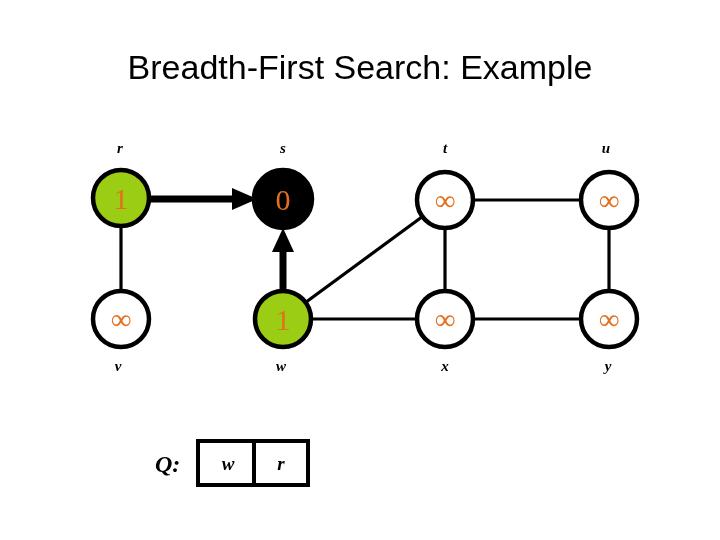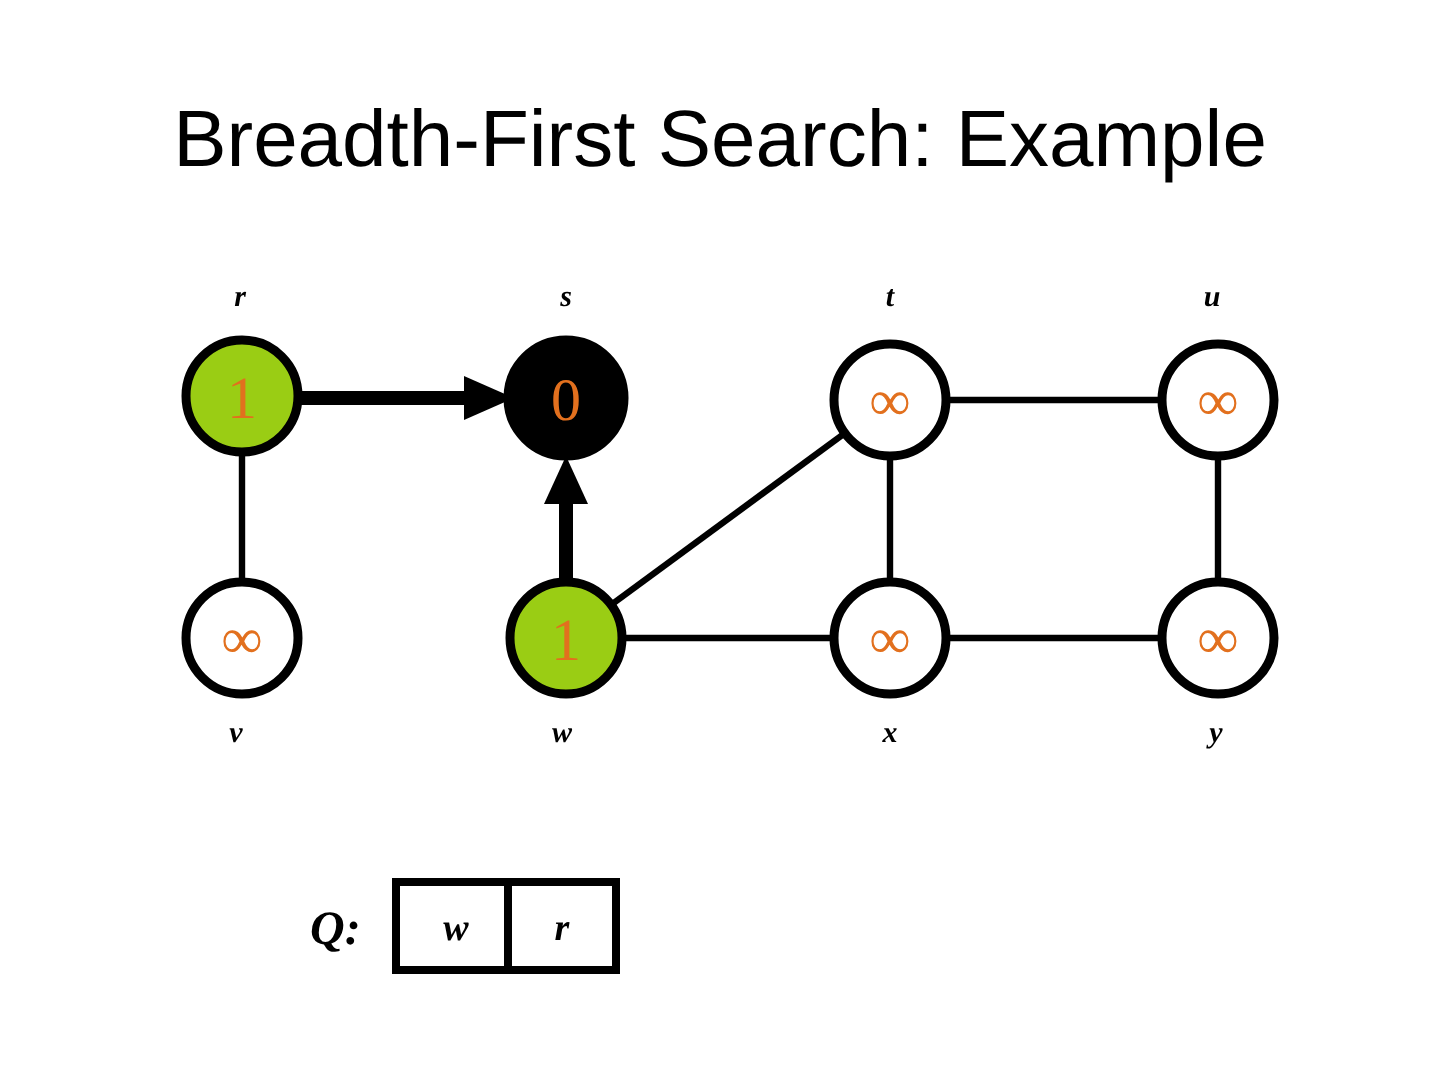--- a/index.html
+++ b/index.html
@@ -15,21 +15,21 @@
     overflow: hidden;
     font-family: "Liberation Sans", sans-serif;
   }
   #title {
     position: absolute;
     left: 0;
     top: 48px;
     width: 720px;
     text-align: center;
     font-family: "Liberation Sans", sans-serif;
-    font-size: 40px;
+    font-size: 34px;
     font-weight: 400;
     color: #000000;
     letter-spacing: 0px;
     white-space: nowrap;
   }
   #graph {
     position: absolute;
     left: 0;
     top: 0;
     width: 720px;

